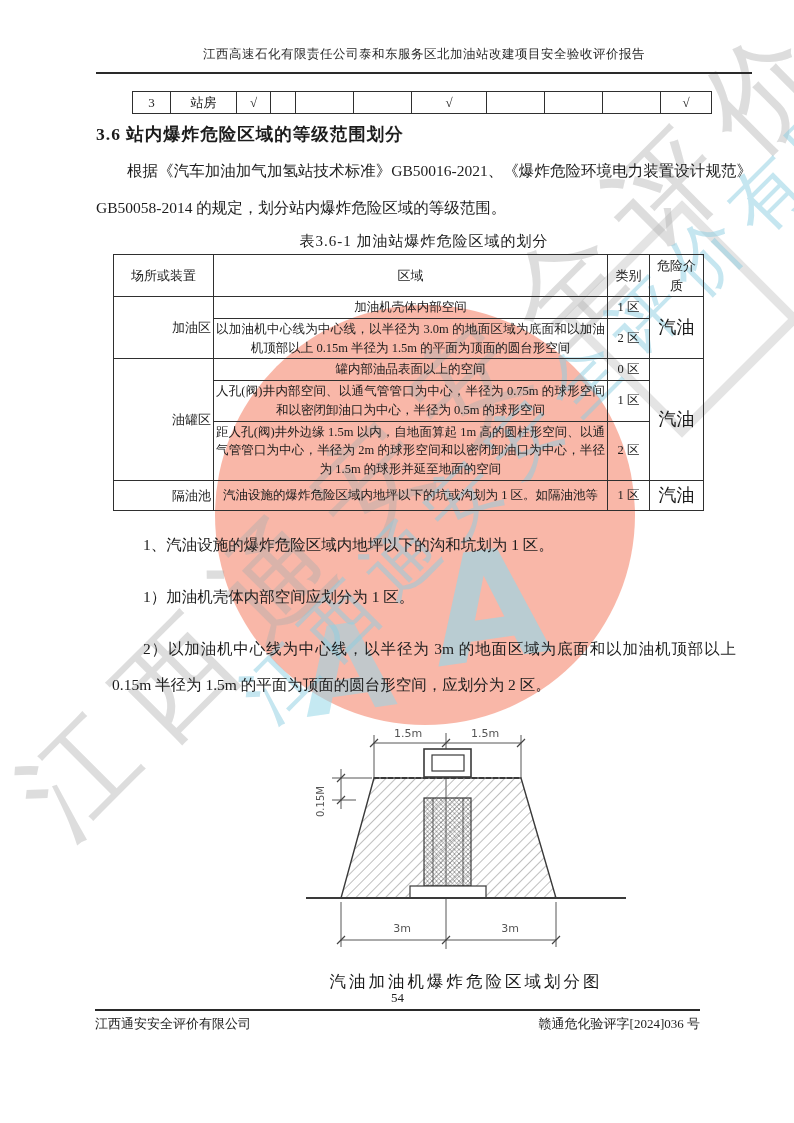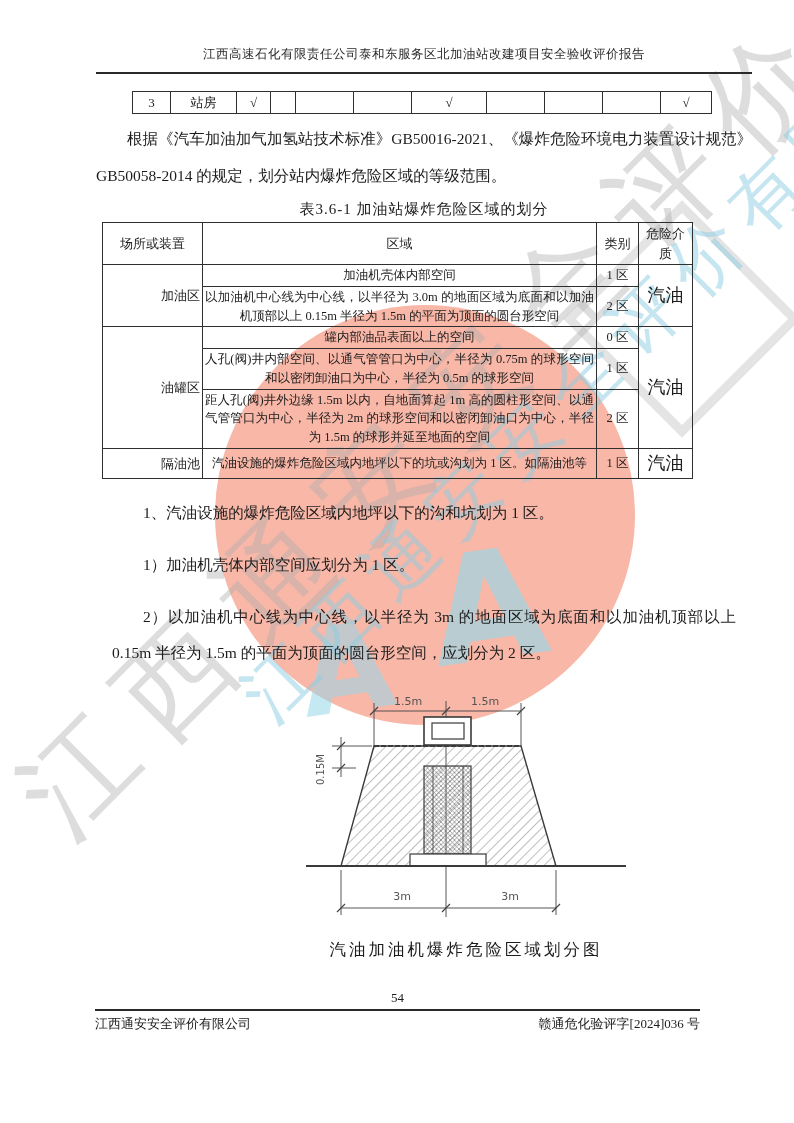--- a/index.html
+++ b/index.html
@@ -27,21 +27,21 @@
   .hdr-rule{margin-top:9px;border-bottom:2px solid #2a2a2a;}
 
   table{border-collapse:collapse;background:transparent;}
   .checklist{margin:17px 0 0 36px;width:568px;table-layout:fixed;}
   .checklist td{border:1.4px solid #2f2f2f;height:21px;text-align:center;font-size:13px;padding:0;overflow:hidden;}
 
   h2.sec{margin:8px 0 0 0;font-size:17.5px;font-weight:bold;letter-spacing:1px;}
   p.intro{margin:6px 0 0 0;font-size:15.5px;line-height:37px;text-indent:2em;text-align:justify;}
 
   .tbl-title{margin-top:2px;text-align:center;font-size:15px;letter-spacing:1px;height:26px;line-height:26px;}
-  .zoning{margin-left:6px;width:590px;table-layout:fixed;font-size:12.5px;border-radius:15px;}
+  .zoning{margin-left:17px;width:590px;table-layout:fixed;font-size:12.5px;border-radius:15px;}
   .zoning th,.zoning td{border:1.2px solid #2f2f2f;padding:1px 2px;line-height:1.5;background:transparent;}
   .zoning th{font-weight:normal;font-size:13px;text-align:center;height:22px;}
   .zoning td.place{text-align:right;vertical-align:middle;font-size:13px;}
   .zoning td.zone{text-align:justify;text-align-last:center;}
   .zoning td.zone.center{text-align:right;}
   .zoning td.cls{text-align:center;vertical-align:middle;white-space:nowrap;}
   .zoning td.medium{text-align:center;vertical-align:middle;font-size:18px;}
 
   .notes{margin-top:8px;}
   .notes p{margin:16px;font-size:15.5px;line-height:36px;text-indent:2em;text-align:justify;}
@@ -86,20 +86,21 @@
             <td style="width: 57px;"></td>
             <td style="width: 74px;">√</td>
             <td style="width: 57px;"></td>
             <td style="width: 57px;"></td>
             <td style="width: 57px;"></td>
             <td style="width: 50px;">√</td>
           </tr>
         </tbody>
     </table>
 
+    <h2 class="sec">3.6 站内爆炸危险区域的等级范围划分</h2>
 
     <p class="intro">根据《汽车加油加气加氢站技术标准》GB50016-2021、《爆炸危险环境电力装置设计规范》GB50058-2014 的规定，划分站内爆炸危险区域的等级范围。</p>
 
     <div class="tbl-title">表3.6-1 加油站爆炸危险区域的划分</div>
 
     <table class="zoning">
       <colgroup>
           <col style="width:100px">
           <col style="width:394px">
           <col style="width:42px">

